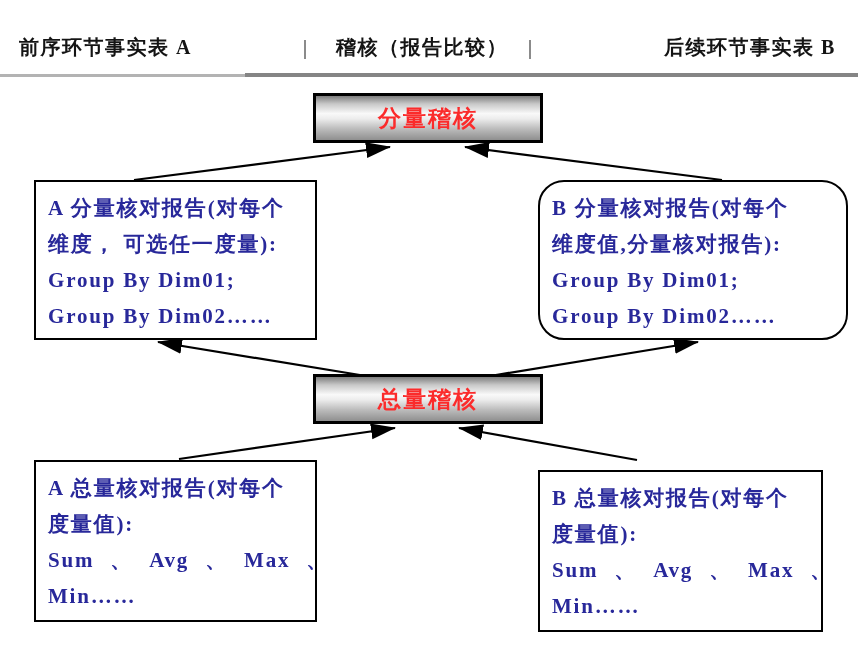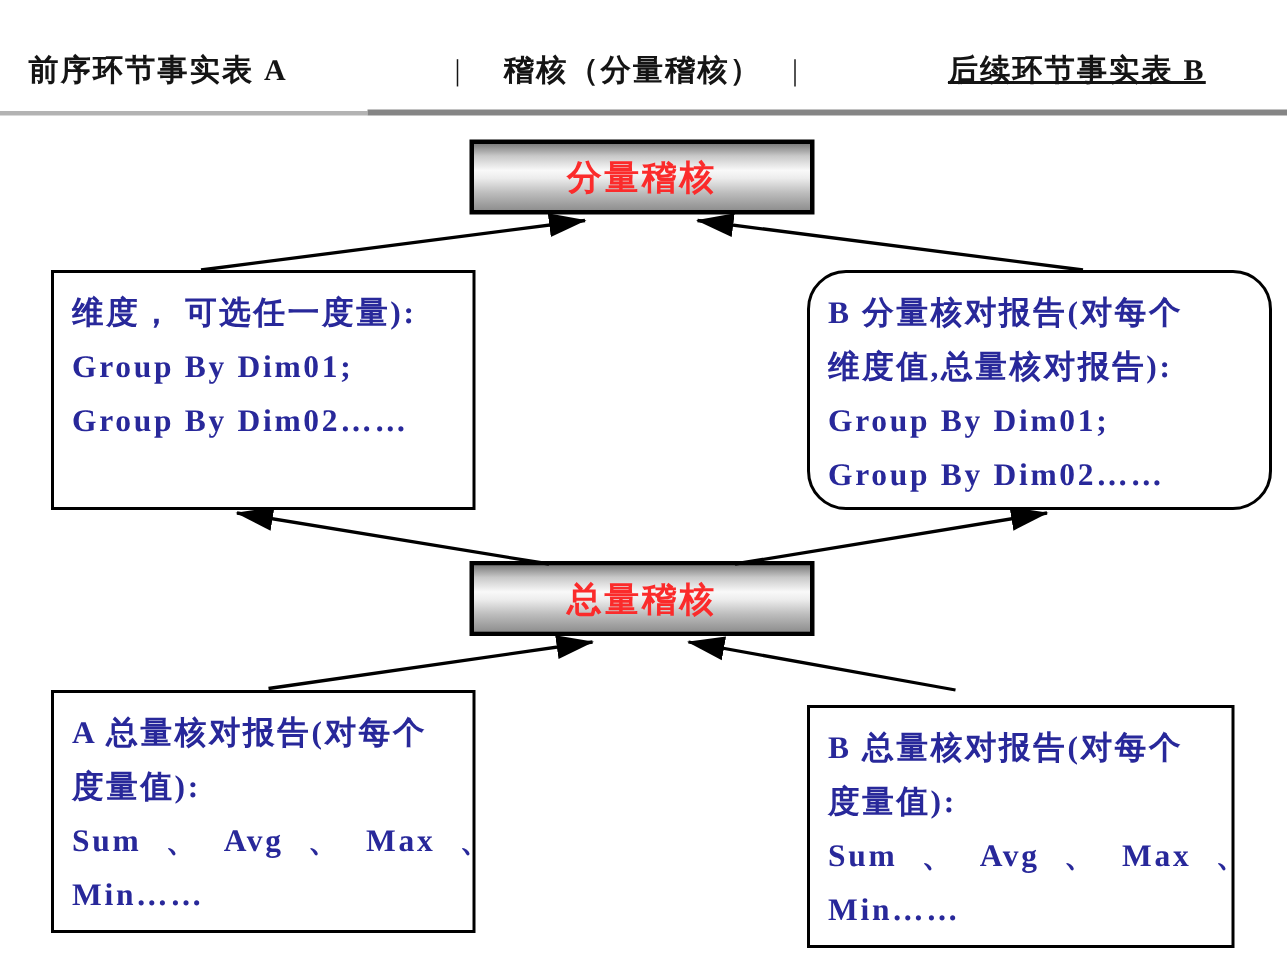--- a/index.html
+++ b/index.html
@@ -16,21 +16,21 @@
   }
   
   .hdr{
     position:absolute;top:34px;font-size:20px;font-weight:bold;
     color:var(--header-text);letter-spacing:1.5px;white-space:nowrap;line-height:26px;
   }
   .hdr-left{left:7px;margin-left:12px;}
   .hdr-pipe1{left:303px;font-weight:normal;}
   .hdr-center{left:336px;}
   .hdr-pipe2{left:528px;font-weight:normal;}
-  .hdr-right{left:632px;text-decoration:underline;}
+  .hdr-right{left:664px;}
   .rule-l{position:absolute;left:0;top:74px;width:245px;height:3px;background:var(--rule-left);}
   .rule-r{position:absolute;left:245px;top:73px;width:613px;height:4px;background:var(--rule-right);}
   
   .cyl{
     position:absolute;left:313px;width:230px;height:50px;box-sizing:border-box;
     border:3px solid #000;
     background:linear-gradient(180deg,#7d7d7d 0%,#c8c8c8 18%,#f9f9f9 40%,#ececec 52%,#bdbdbd 74%,#8f8f8f 100%);
     display:flex;align-items:center;justify-content:center;
   }
   .cyl-top{top:93px;}
@@ -55,42 +55,43 @@
   
   .arrows{position:absolute;left:0;top:0;width:858px;height:651px;pointer-events:none;}
 </style>
 </head>
 <body>
 
 <div class="page">
 
   <span class="hdr hdr-left">前序环节事实表 A</span>
   <span class="hdr hdr-pipe1">|</span>
-  <span class="hdr hdr-center">稽核（分量稽核）</span>
+  <span class="hdr hdr-center">稽核（报告比较）</span>
   <span class="hdr hdr-pipe2">|</span>
   <span class="hdr hdr-right">后续环节事实表 B</span>
   <div class="rule-l"></div>
   <div class="rule-r"></div>
 
   <div class="cyl cyl-top">
     <span>分量稽核</span>
   </div>
   <div class="cyl cyl-mid">
     <span>总量稽核</span>
   </div>
 
   <div class="dbox box-a1">
+    <div class="line">A 分量核对报告(对每个</div>
     <div class="line">维度， 可选任一度量):</div>
     <div class="line">Group By Dim01;</div>
     <div class="line">Group By Dim02……</div>
   </div>
 
   <div class="dbox box-b1">
     <div class="line">B 分量核对报告(对每个</div>
-    <div class="line">维度值,总量核对报告):</div>
+    <div class="line">维度值,分量核对报告):</div>
     <div class="line">Group By Dim01;</div>
     <div class="line">Group By Dim02……</div>
   </div>
 
   <div class="dbox box-a2">
     <div class="line">A 总量核对报告(对每个</div>
     <div class="line">度量值):</div>
     <div class="line spread">Sum 、 Avg 、 Max 、</div>
     <div class="line">Min……</div>
   </div>

